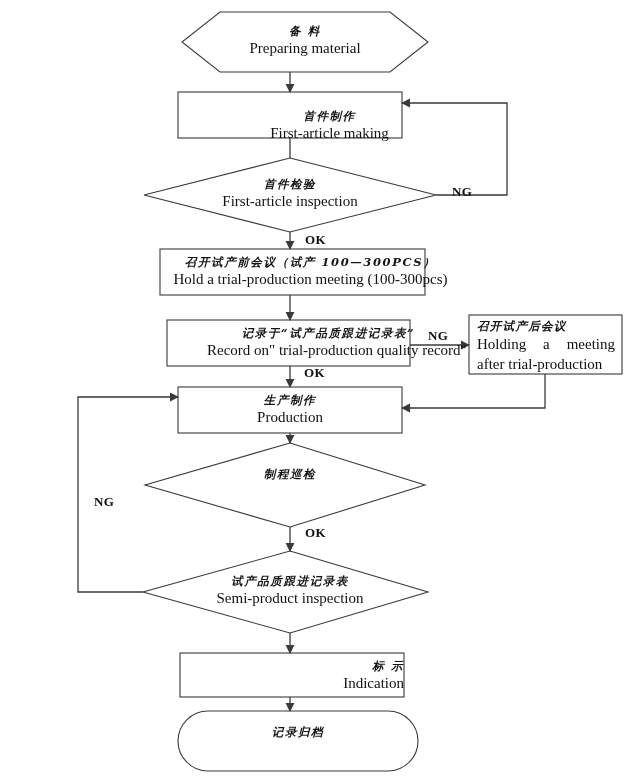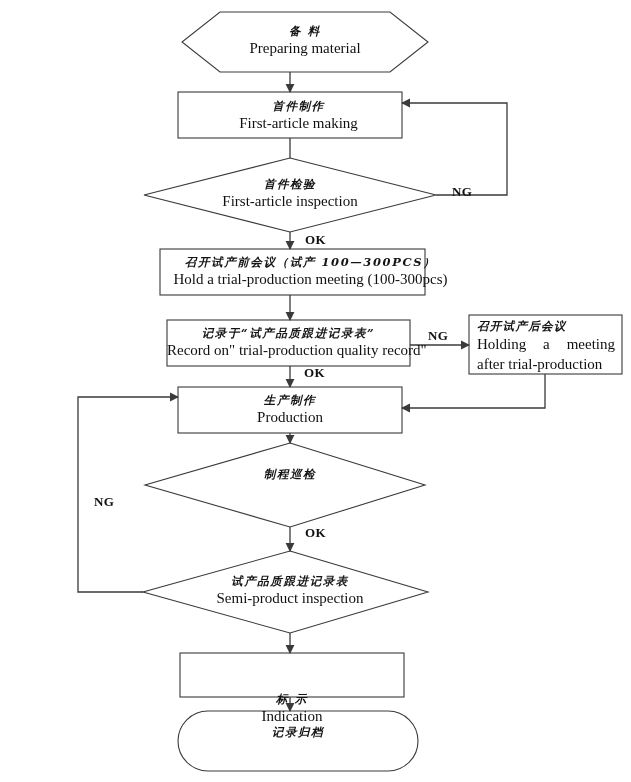--- a/index.html
+++ b/index.html
@@ -139,36 +139,36 @@
     <line class="conn-line" x1="290" y1="633" x2="290" y2="653" marker-end="url(#arrow)"></line>
 
     <line class="conn-line" x1="290" y1="697" x2="290" y2="711" marker-end="url(#arrow)"></line>
   </svg>
 
   <div class="node-label" style="left:182px; top:24px; width:246px;">
     <div class="cn">备 料</div>
     <div class="en">Preparing material</div>
   </div>
 
-  <div class="node-label" style="left:178px; top:99px; width:241px;">
+  <div class="node-label" style="left:178px; top:109px; width:241px;padding-left:31px;">
     <div class="cn">首件制作</div>
     <div class="en">First-article making</div>
   </div>
 
   <div class="node-label" style="left:150px; top:177px; width:280px;">
     <div class="cn">首件检验</div>
     <div class="en">First-article inspection</div>
   </div>
 
   <div class="node-label" style="left:160px; top:255px; width:301px;">
     <div class="cn">召开试产前会议（试产 100—300PCS）</div>
     <div class="en">Hold a trial-production meeting (100-300pcs)</div>
   </div>
 
-  <div class="node-label" style="left:167px; top:326px; width:243px;">
+  <div class="node-label" style="left:167px; top:326px; width:243px;padding-left:40px;">
     <div class="cn">记录于“试产品质跟进记录表”</div>
     <div class="en">Record on" trial-production quality record"</div>
   </div>
 
   <div class="node-label box-left-align" style="left:477px; top:319px; width:138px;">
     <div class="cn">召开试产后会议</div>
     <div class="en en-wrap">Holding a meeting after trial-production</div>
   </div>
 
   <div class="node-label" style="left:178px; top:393px; width:224px;">
@@ -178,21 +178,21 @@
 
   <div class="node-label" style="left:150px; top:467px; width:280px;">
     <div class="cn">制程巡检</div>
   </div>
 
   <div class="node-label" style="left:150px; top:574px; width:280px;">
     <div class="cn">试产品质跟进记录表</div>
     <div class="en">Semi-product  inspection</div>
   </div>
 
-  <div class="node-label" style="left:180px; top:692px; width:224px;">
+  <div class="node-label" style="left:180px; top:659px; width:224px;text-align:right;">
     <div class="cn">标 示</div>
     <div class="en">Indication</div>
   </div>
 
   <div class="node-label" style="left:178px; top:725px; width:240px;">
     <div class="cn">记录归档</div>
   </div>
 
   <div class="edge-label" style="left:452px; top:184px;">NG</div>
 

